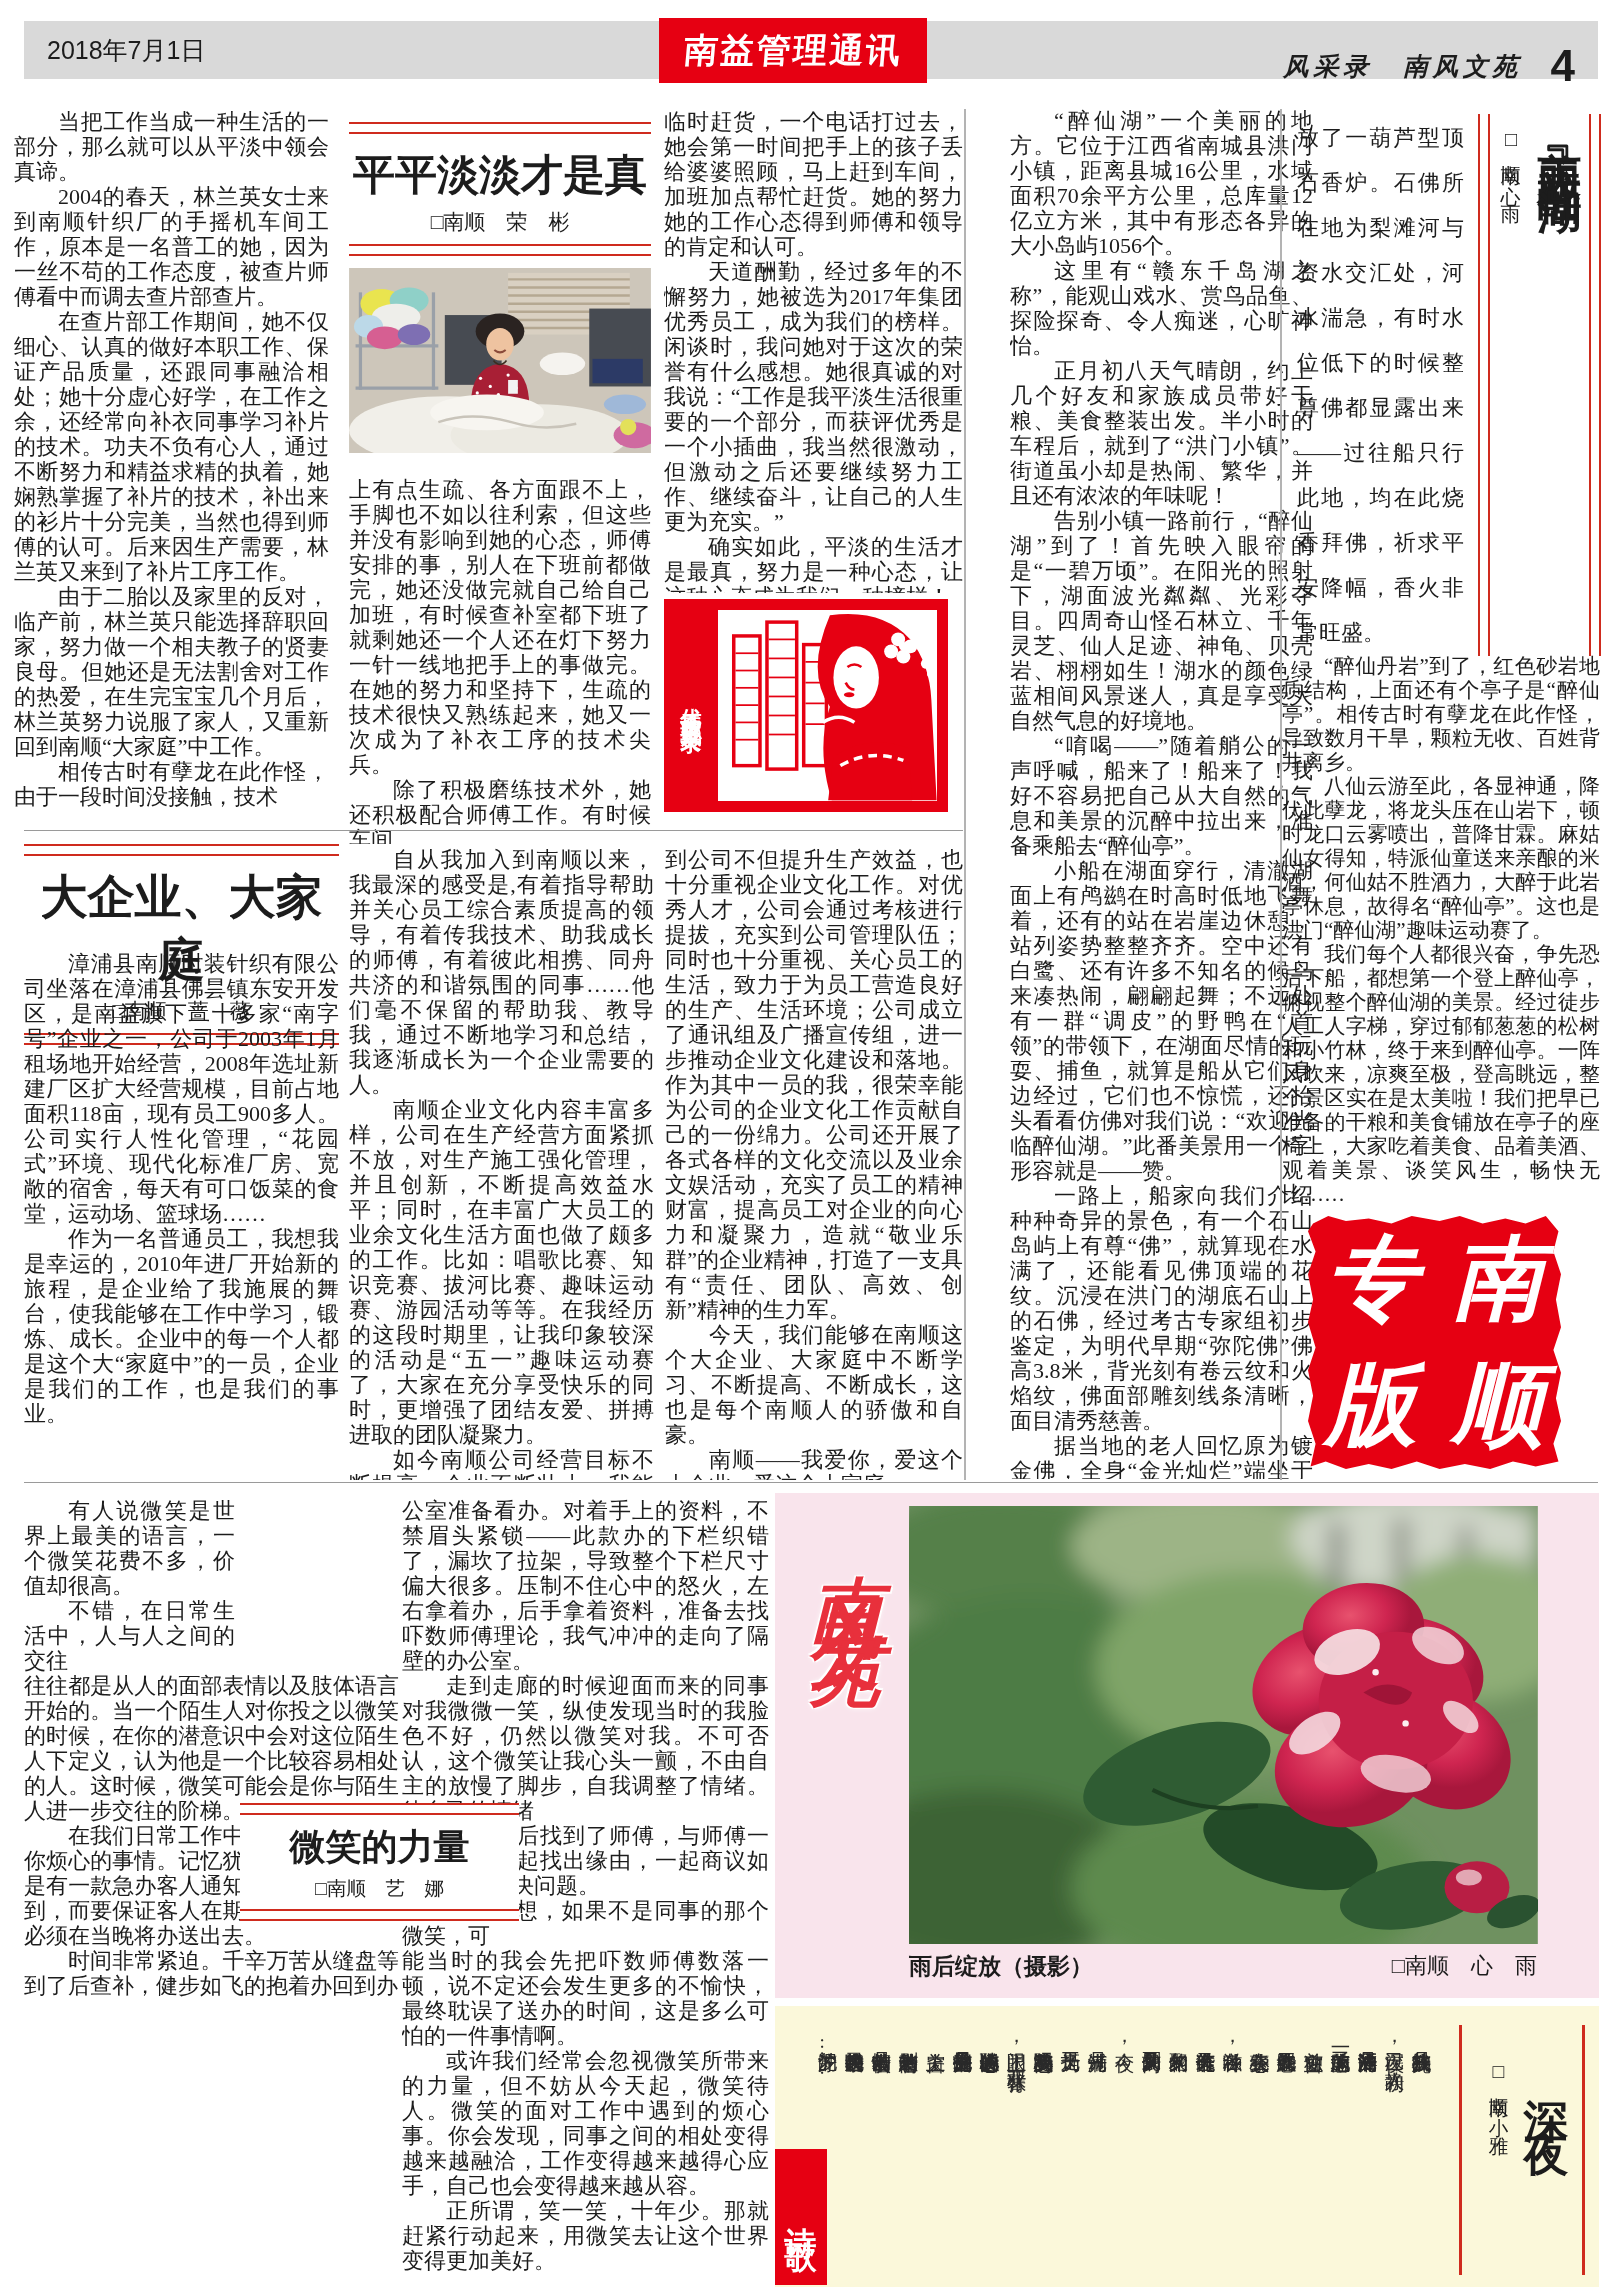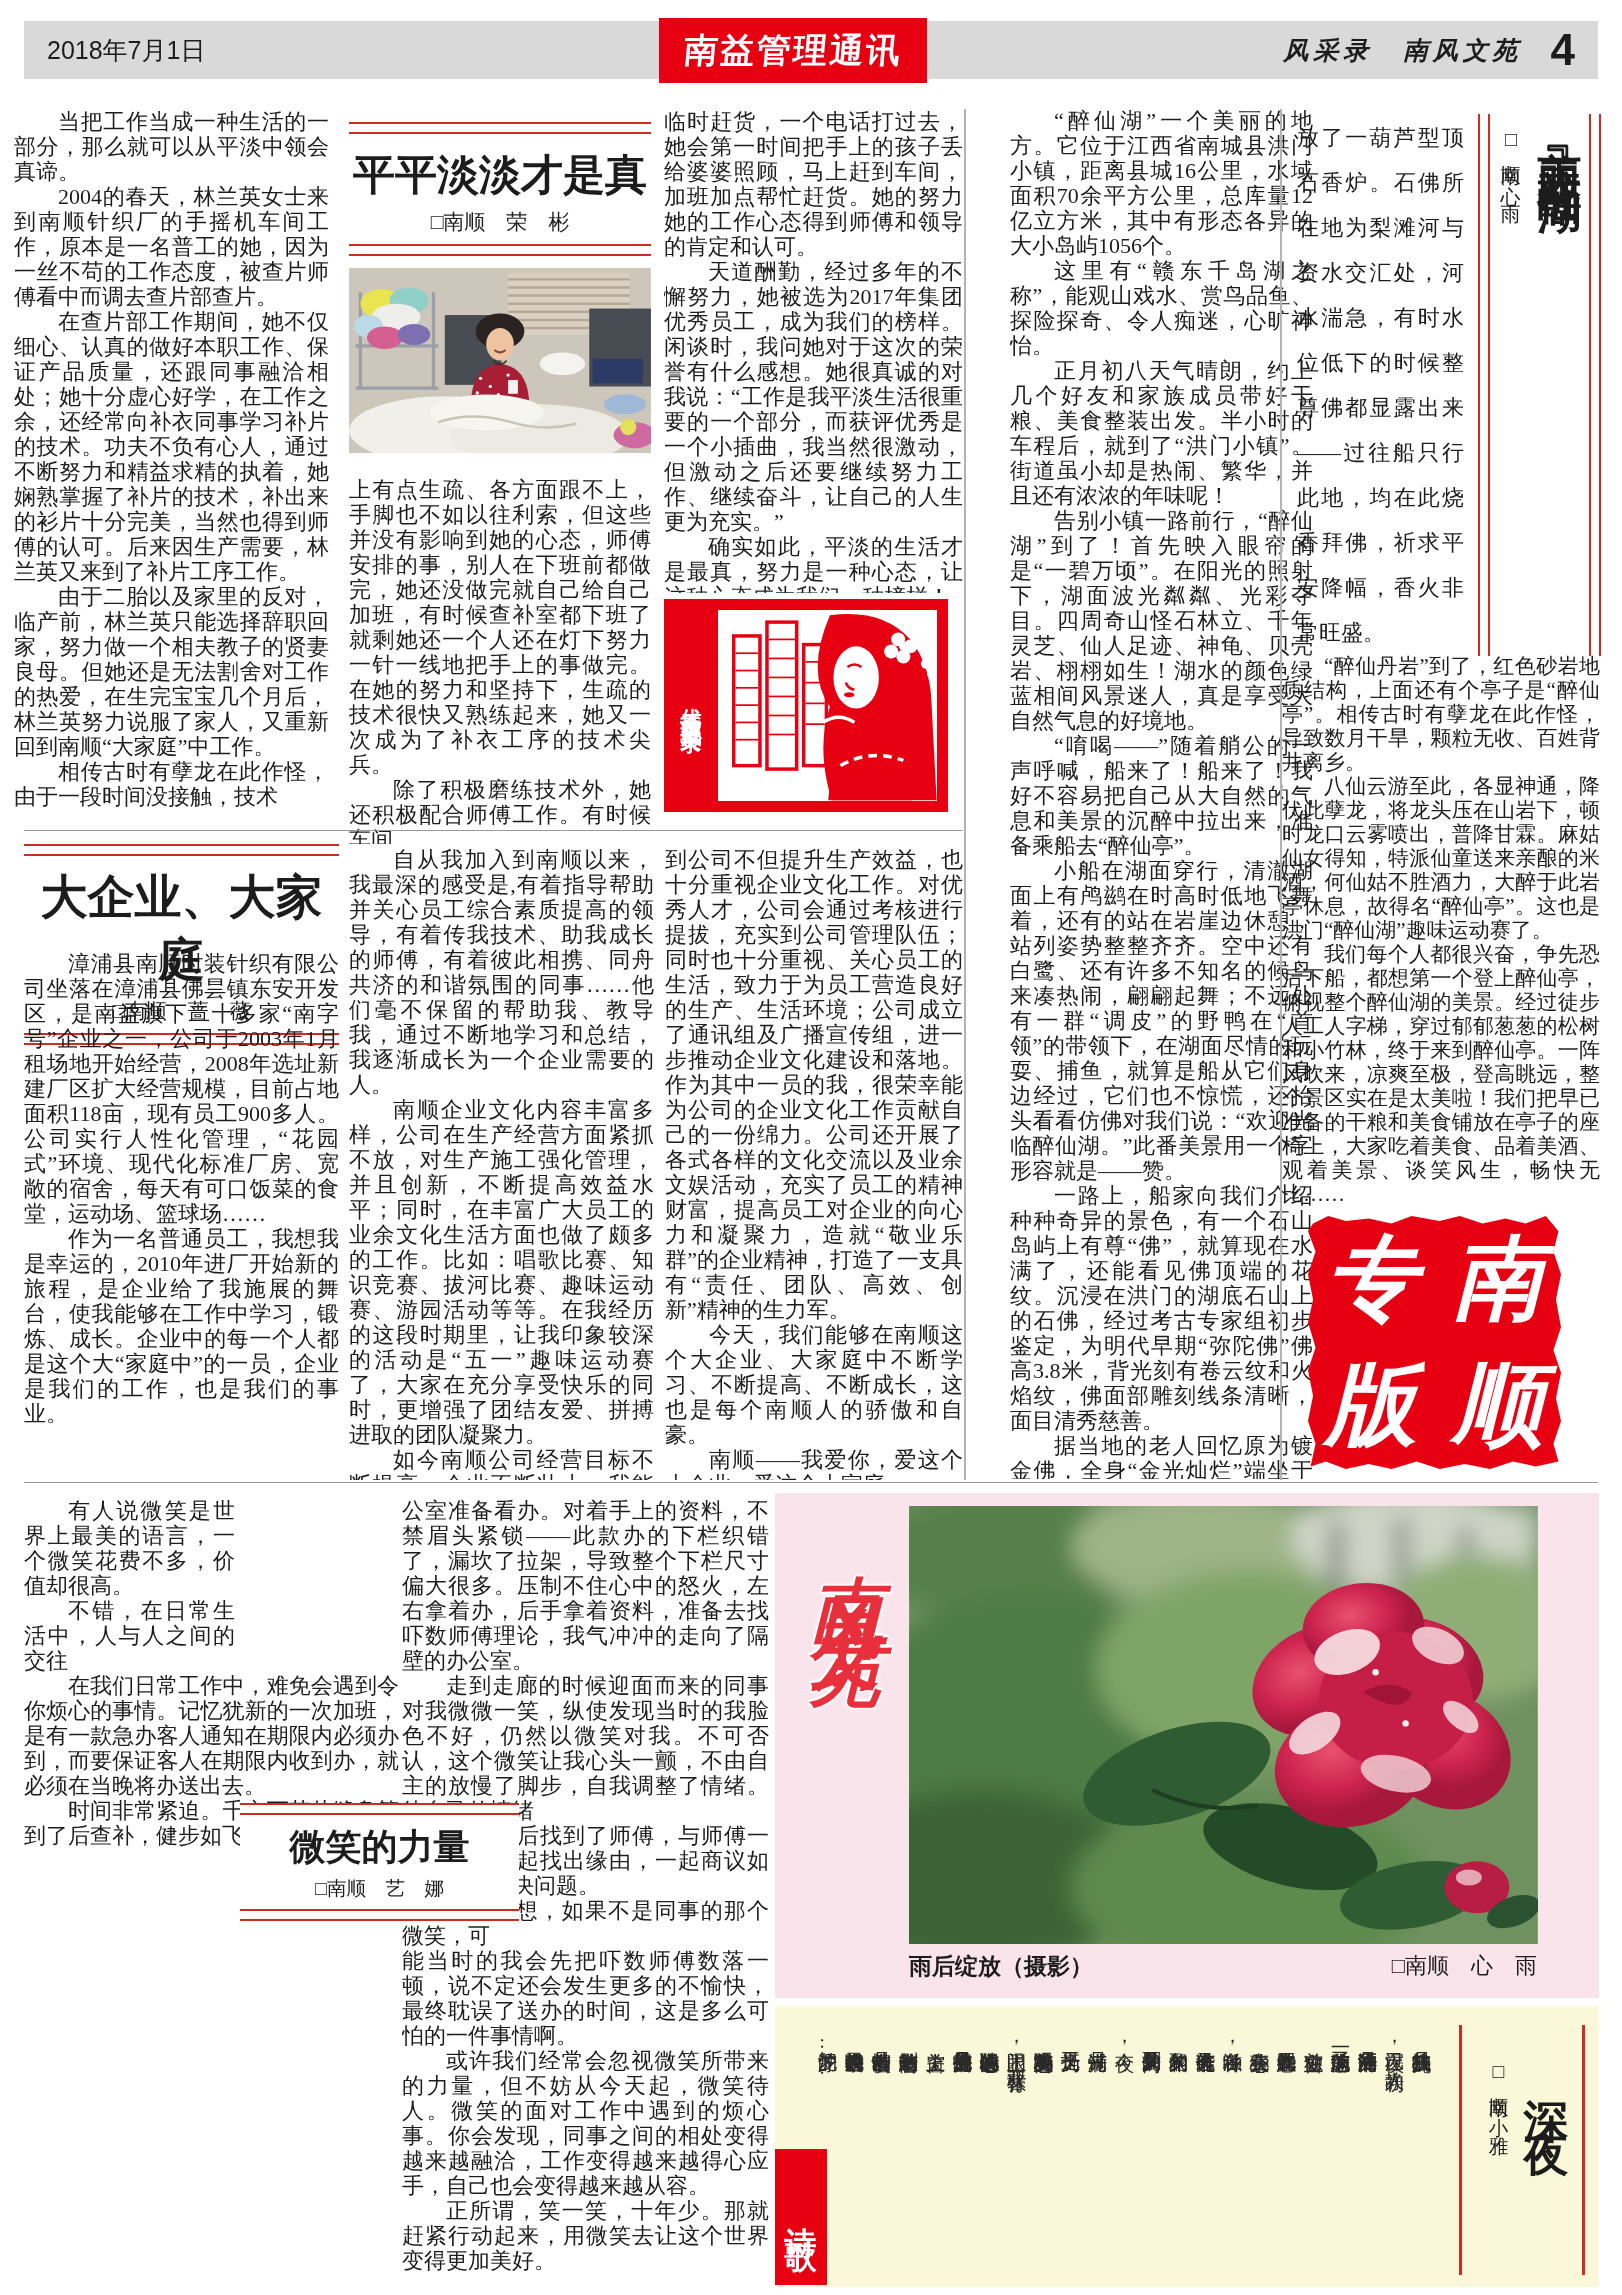--- a/index.html
+++ b/index.html
@@ -3,21 +3,21 @@
 <meta charset="utf-8">
 <style>
   html,body{margin:0;padding:0;background:#f2f2f2;}
   .page{position:relative;width:1623px;height:2295px;background:#ffffff;margin:0 auto;
         font-family:"Liberation Serif","DejaVu Serif",serif;color:#1c1c1c;overflow:hidden;}
   .abs{position:absolute;}
   
   .hdr-bar{left:24px;top:21px;width:1574px;height:58px;background:#d9d9d9;}
   .hdr-date{position:absolute;left:23px;top:0;height:58px;line-height:58px;font-size:25px;
             font-family:"Liberation Sans","DejaVu Sans",sans-serif;}
-  .hdr-right{position:absolute;right:23px;top:0;height:58px;display:flex;align-items:center;gap:28px;justify-content:center;}
+  .hdr-right{position:absolute;right:23px;top:16px;height:58px;display:flex;align-items:center;gap:28px;justify-content:center;}
   .hdr-sec{font-size:25px;font-style:italic;font-weight:bold;letter-spacing:4.9px;}
   .hdr-page{font-size:44px;font-weight:bold;font-family:"Liberation Sans","DejaVu Sans",sans-serif;}
   .masthead{left:659px;top:18px;width:268px;height:65px;background:#e60012;display:flex;
             align-items:center;justify-content:center;}
   .masthead-txt{color:#fff;font-size:34px;font-weight:bold;letter-spacing:2.4px;transform:skewX(-5deg);
             font-family:"DejaVu Serif",serif;}
   
   .txt{font-size:22px;line-height:25px;text-align:justify;overflow:hidden;}
   .txt p{margin:0;text-indent:2em;}
   .txt p.cont{text-indent:0;}
@@ -307,20 +307,21 @@
       </div>
   </div>
 
   <div class="abs hline hr2"></div>
 
   <div class="abs txt b-col1">
     <div class="nw-r">
         <p>有人说微笑是世界上最美的语言，一个微笑花费不多，价值却很高。</p>
         <p>不错，在日常生活中，人与人之间的交往</p>
       </div>
+    <p class="cont">往往都是从人的面部表情以及肢体语言开始的。当一个陌生人对你投之以微笑的时候，在你的潜意识中会对这位陌生人下定义，认为他是一个比较容易相处的人。这时候，微笑可能会是你与陌生人进一步交往的阶梯。</p>
     <div>
         <p>在我们日常工作中，难免会遇到令你烦心的事情。记忆犹新的一次加班，是有一款急办客人通知在期限内必须办到，而要保证客人在期限内收到办，就必须在当晚将办送出去。</p>
         <p>时间非常紧迫。千辛万苦从缝盘等到了后查补，健步如飞的抱着办回到办</p>
       </div>
   </div>
 
   <div class="abs txt b-col2">
     <p class="cont">公室准备看办。对着手上的资料，不禁眉头紧锁——此款办的下栏织错了，漏坎了拉架，导致整个下栏尺寸偏大很多。压制不住心中的怒火，左右拿着办，后手拿着资料，准备去找吓数师傅理论，我气冲冲的走向了隔壁的办公室。</p>
     <div>
         <p>走到走廊的时候迎面而来的同事对我微微一笑，纵使发现当时的我脸色不好，仍然以微笑对我。不可否认，这个微笑让我心头一颤，不由自主的放慢了脚步，自我调整了情绪。待自己的情绪</p>

